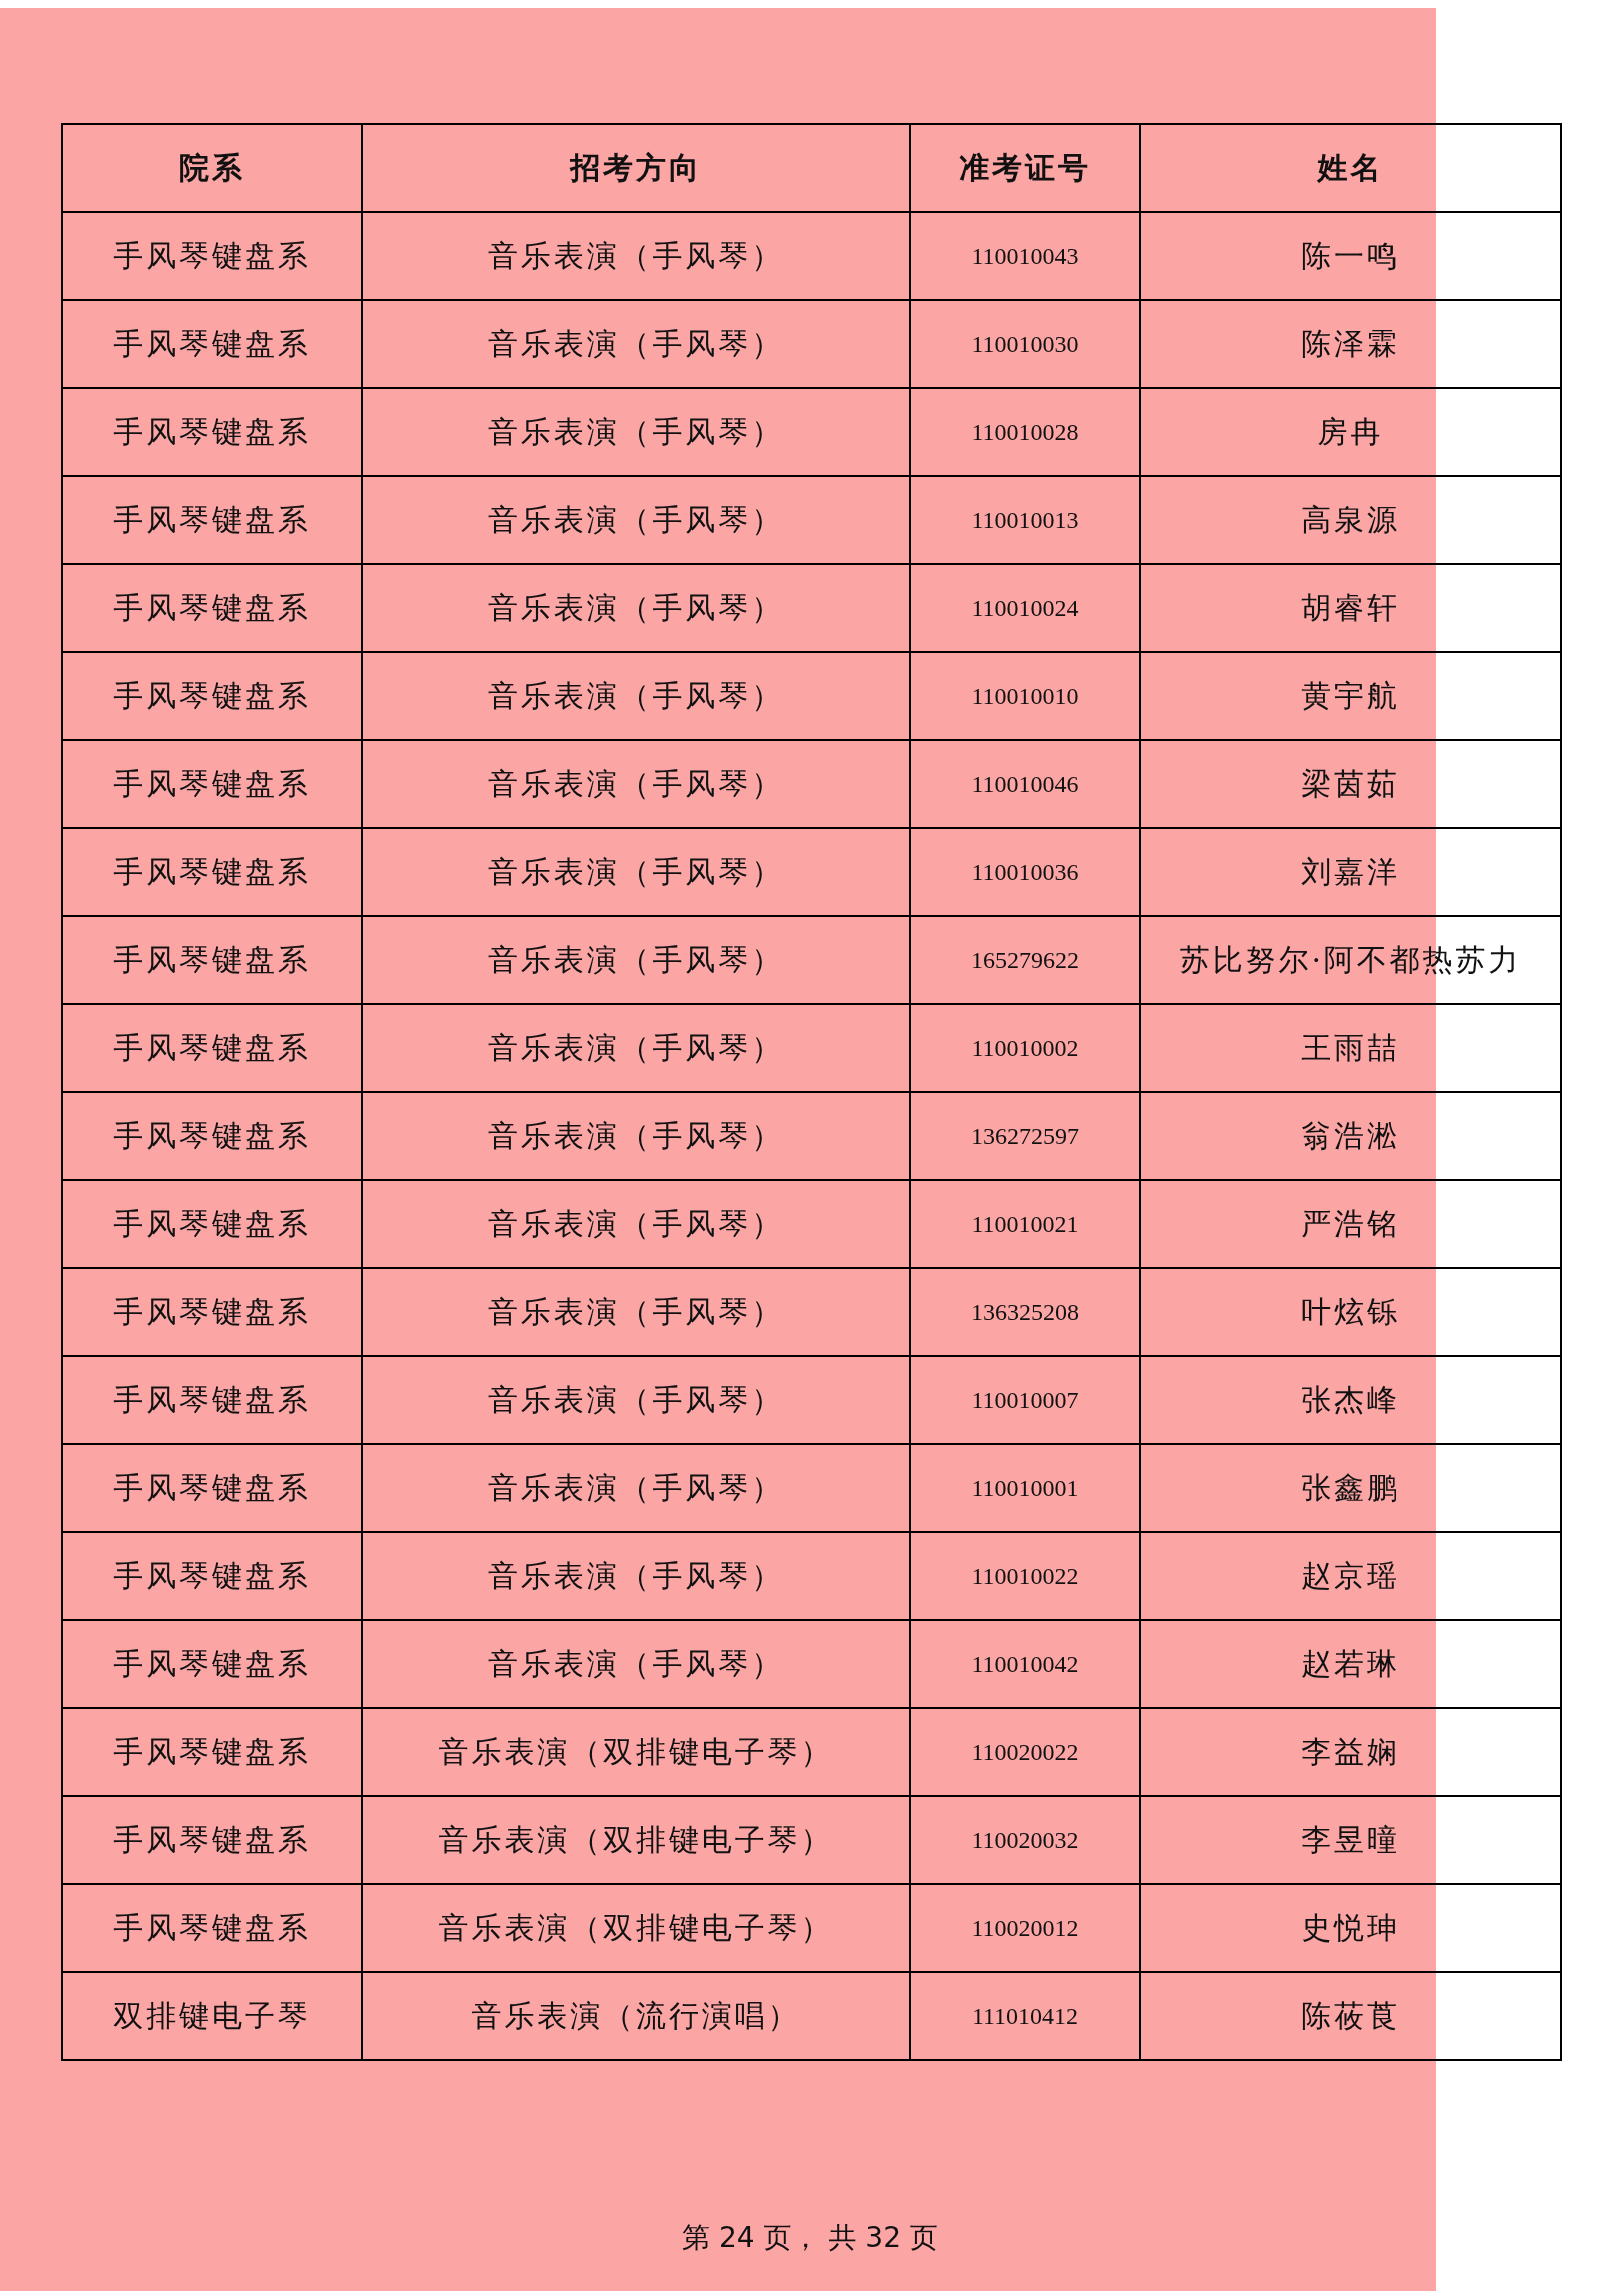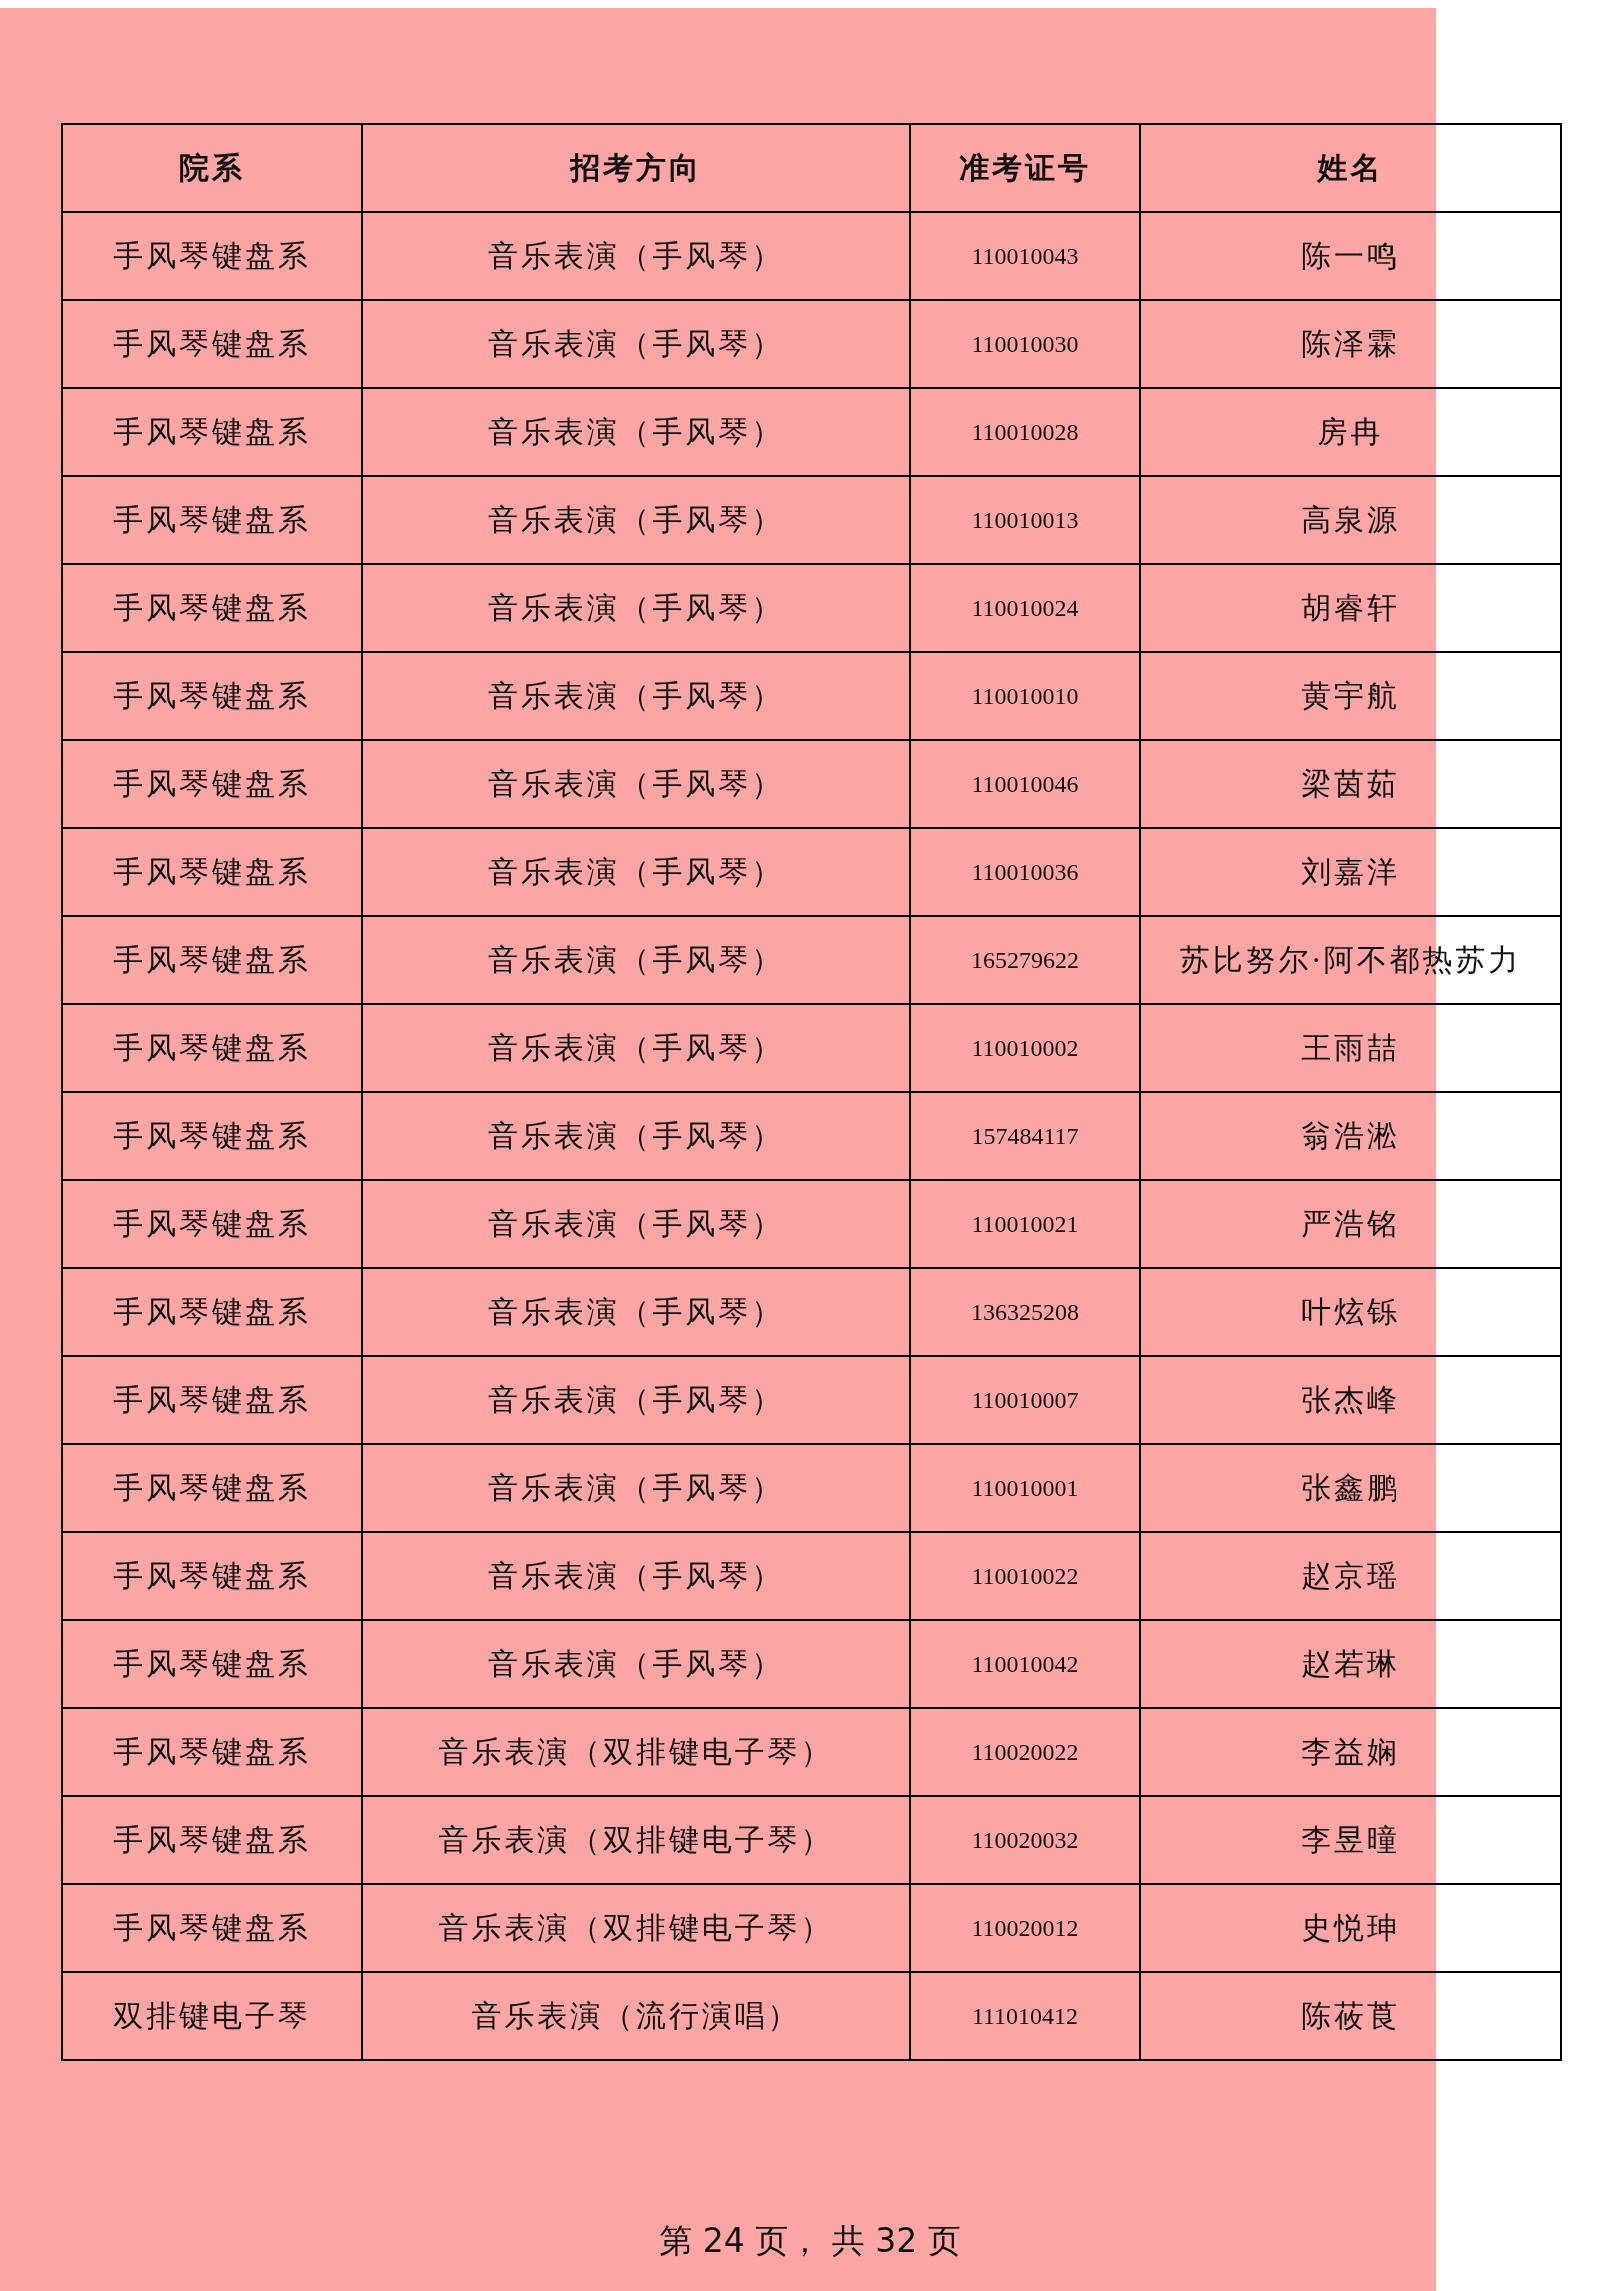--- a/index.html
+++ b/index.html
@@ -46,21 +46,21 @@
       font-size: 24px;
       letter-spacing: 0;
     }
     .footer {
       position: absolute;
       left: 0;
       width: 1620px;
       top: 2211px;
       text-align: center;
       font-family: "DejaVu Sans", sans-serif;
-      font-size: 33px;
+      font-size: 28px;
       color: #111;
     }
   </style>
 </head>
 <body>
 
 <div class="page">
   <table class="roster">
     <colgroup>
       <col class="c1">
@@ -133,21 +133,21 @@
         </tr>
         <tr>
           <td>手风琴键盘系</td>
           <td>音乐表演（手风琴）</td>
           <td class="num">110010002</td>
           <td>王雨喆</td>
         </tr>
         <tr>
           <td>手风琴键盘系</td>
           <td>音乐表演（手风琴）</td>
-          <td class="num">157484117</td>
+          <td class="num">136272597</td>
           <td>翁浩淞</td>
         </tr>
         <tr>
           <td>手风琴键盘系</td>
           <td>音乐表演（手风琴）</td>
           <td class="num">110010021</td>
           <td>严浩铭</td>
         </tr>
         <tr>
           <td>手风琴键盘系</td>

